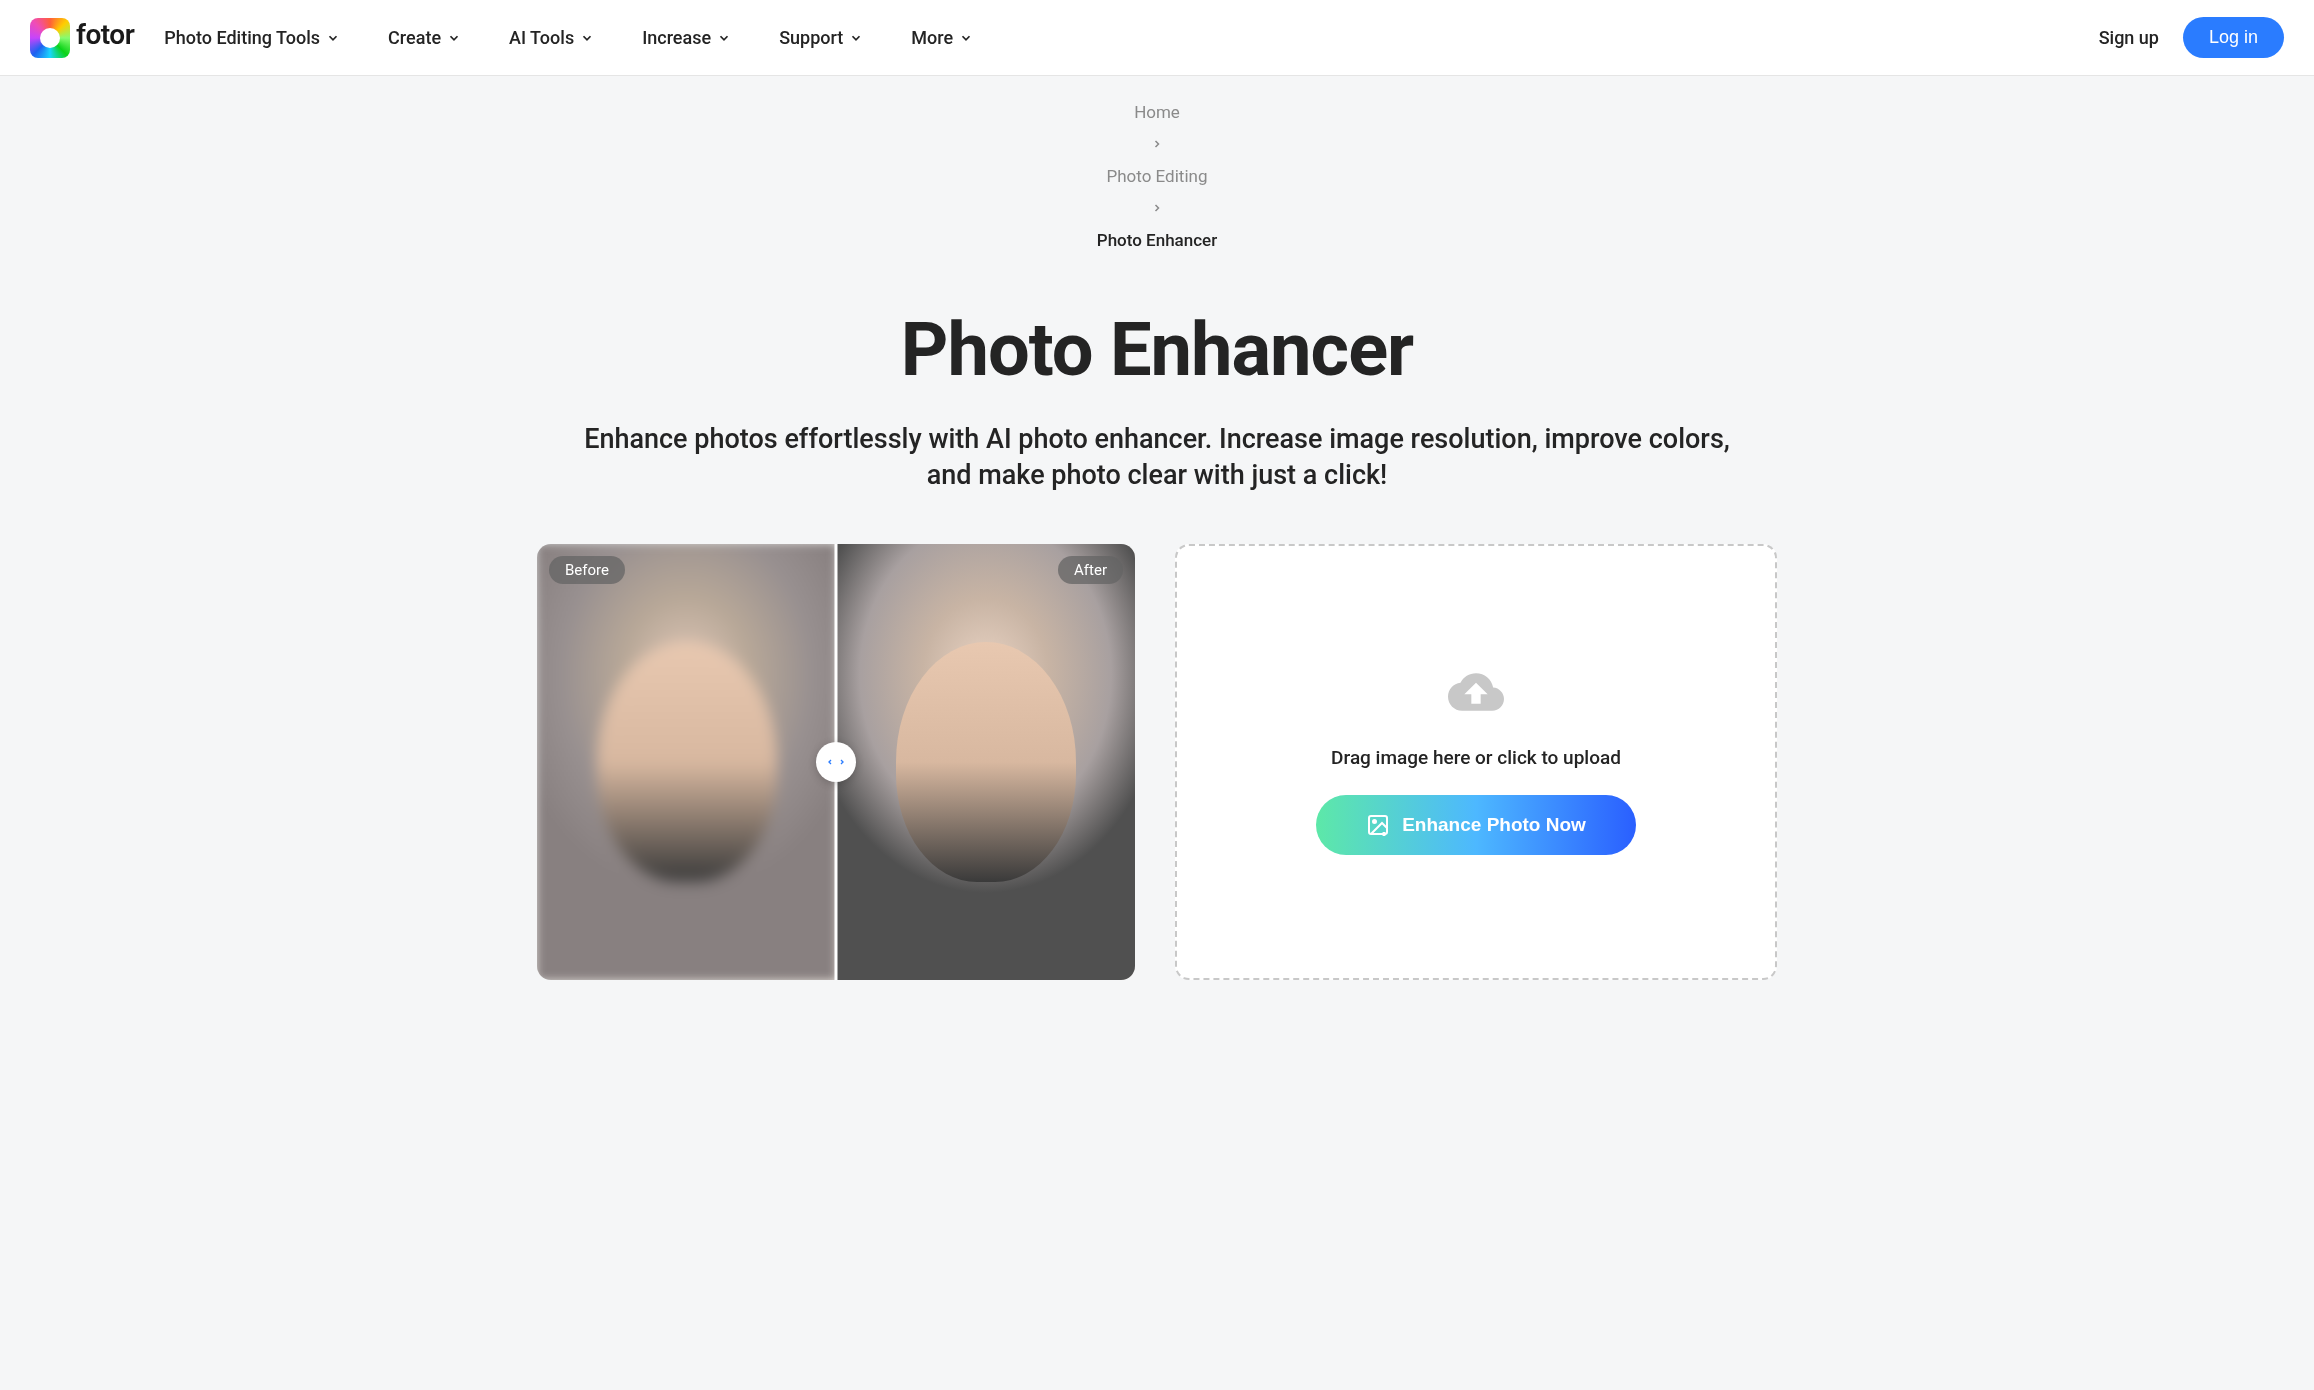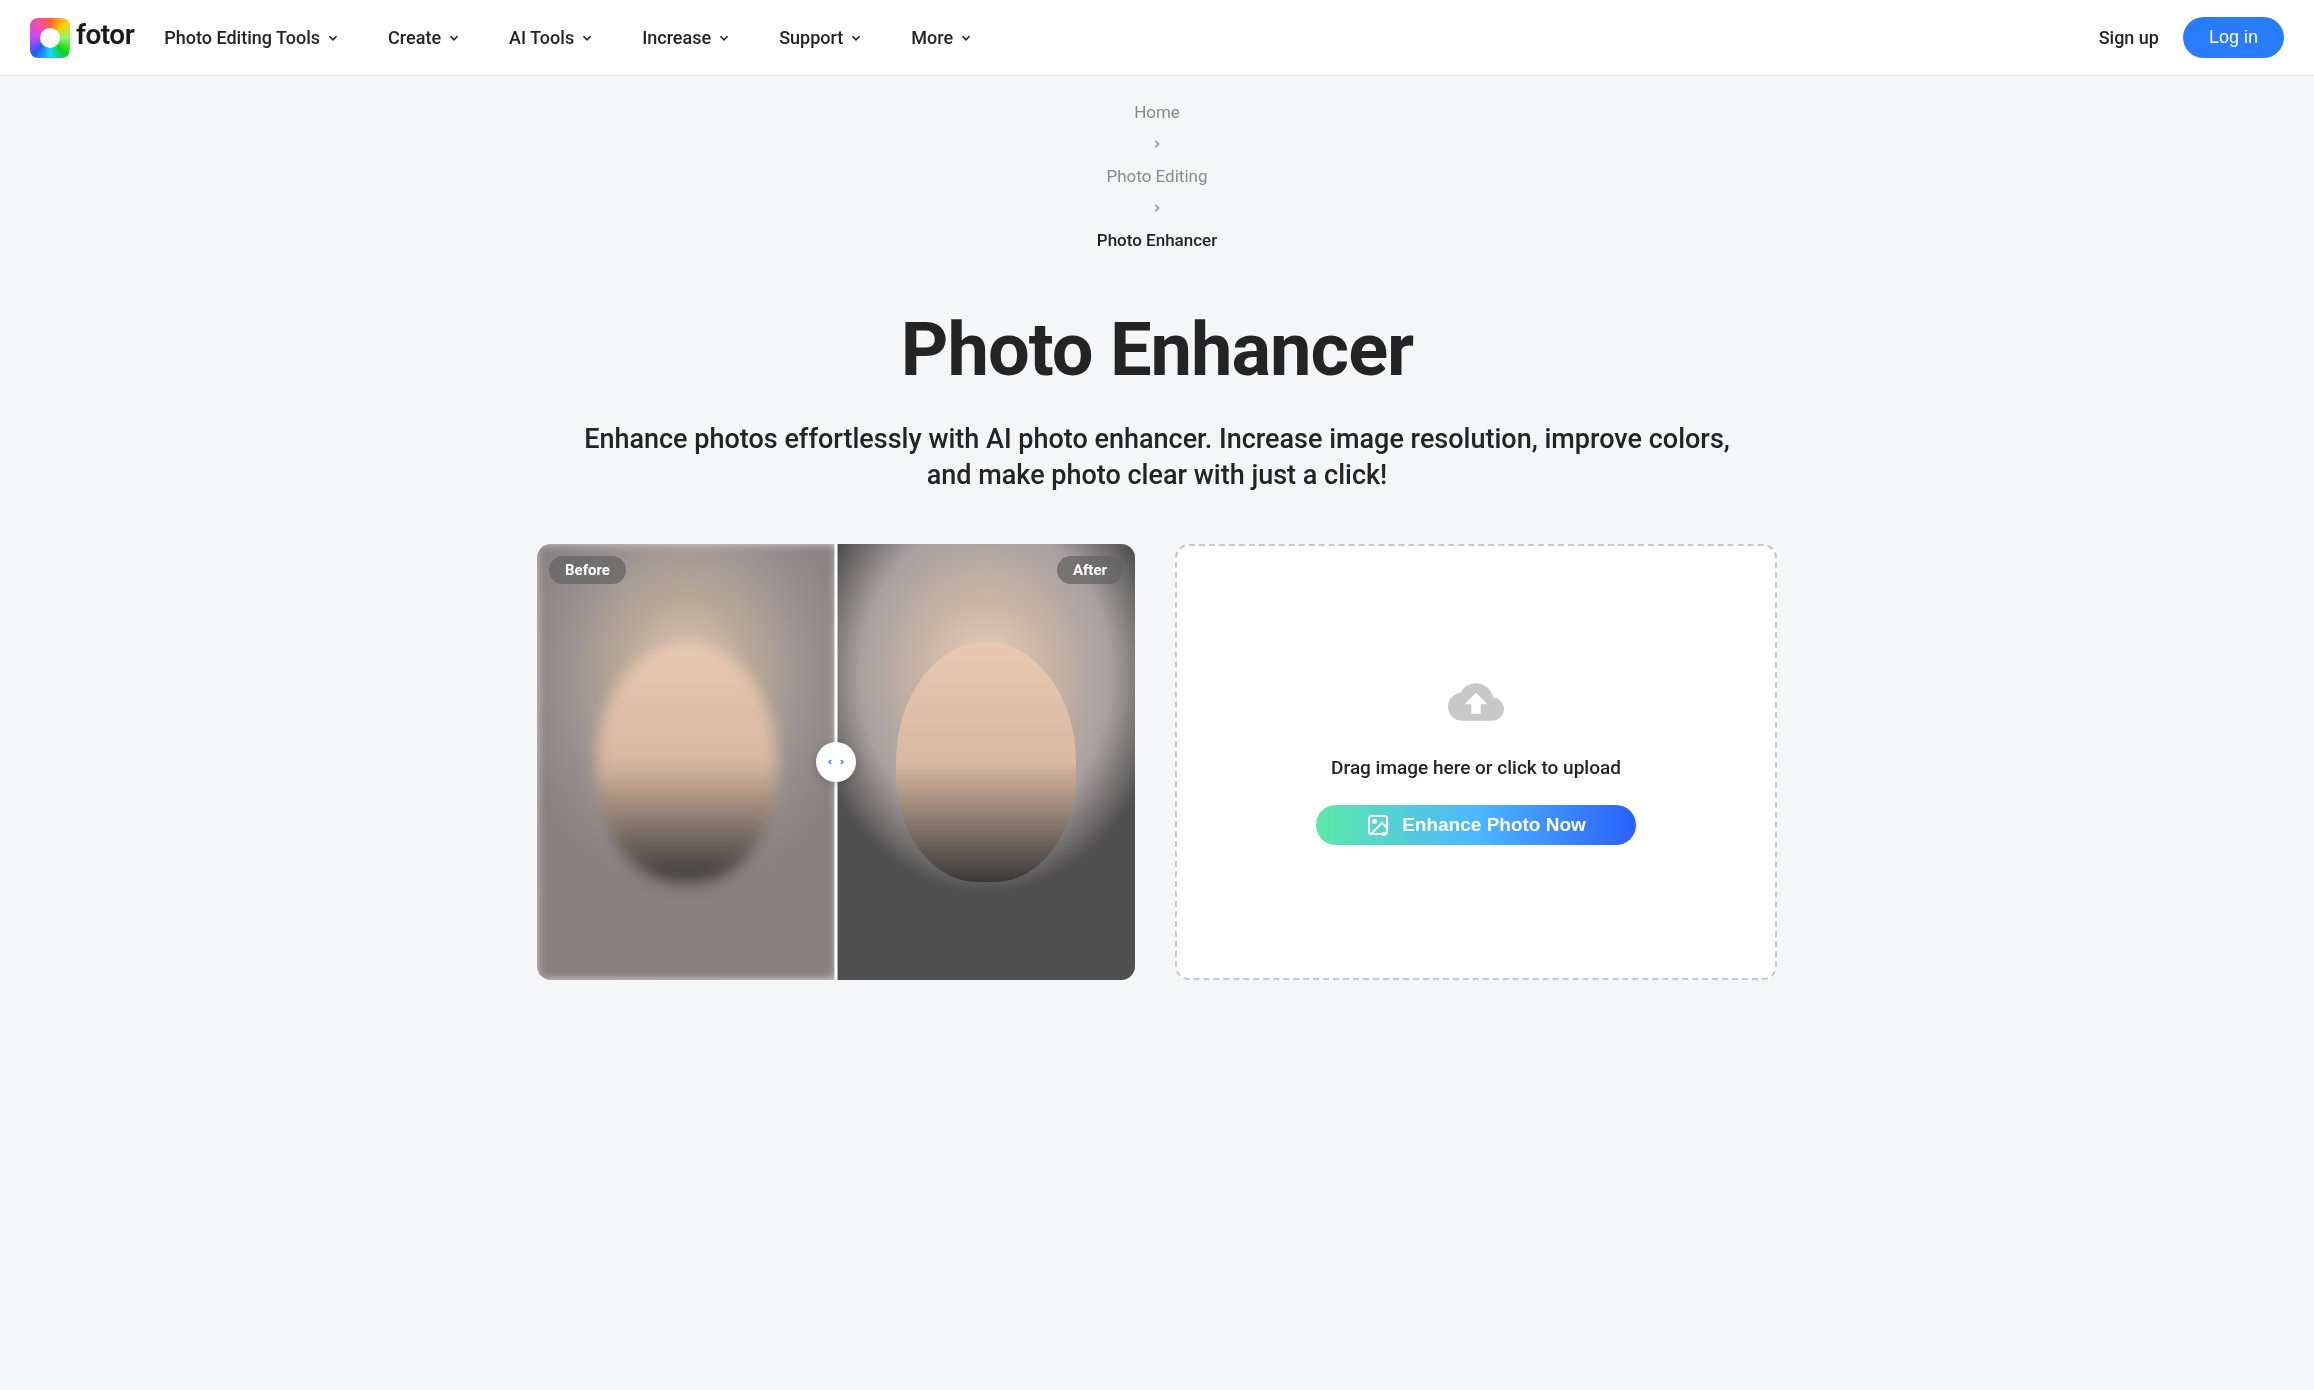--- a/index.html
+++ b/index.html
@@ -200,21 +200,21 @@
       height: 12px;
     }
     .badge {
       position: absolute;
       top: 12px;
       padding: 5px 16px;
       background: rgba(100, 100, 100, 0.75);
       color: #fff;
       border-radius: 18px;
       font-size: 15px;
-      font-weight: 700;
+      font-weight: 400;
       z-index: 4;
     }
     .badge-before {
       left: 12px;
     }
     .badge-after {
       right: 12px;
     }
     .upload-panel {
       flex: 1;
@@ -238,21 +238,21 @@
     }
     .upload-text {
       font-size: 19px;
       font-weight: 500;
       color: #242424;
     }
     .enhance-btn {
       background: linear-gradient(90deg, #5de8a8 0%, #4db8ff 50%, #2a5fff 100%);
       color: #fff;
       border: none;
-      padding: 8px 50px;
+      padding: 18px 50px;
       border-radius: 32px;
       font-size: 19px;
       font-weight: 600;
       display: flex;
       align-items: center;
       gap: 12px;
       cursor: pointer;
     }
     .enhance-btn svg {
       width: 24px;

